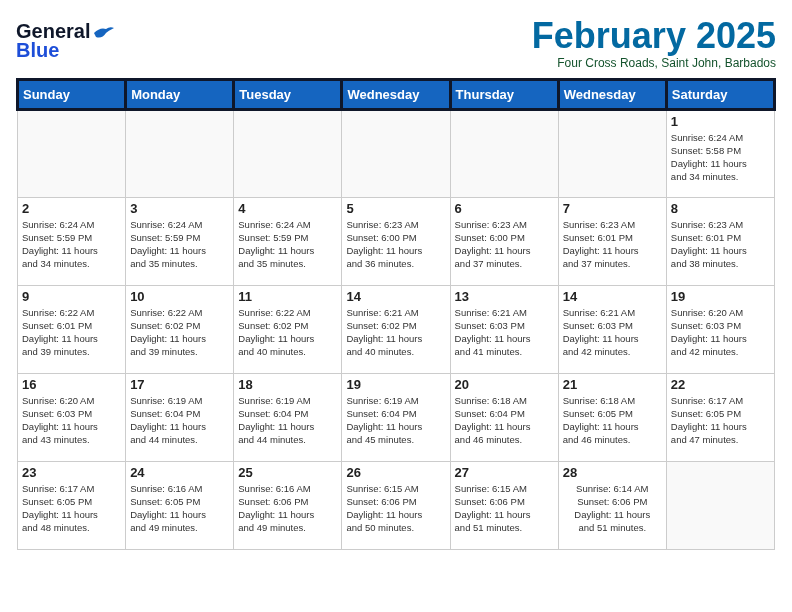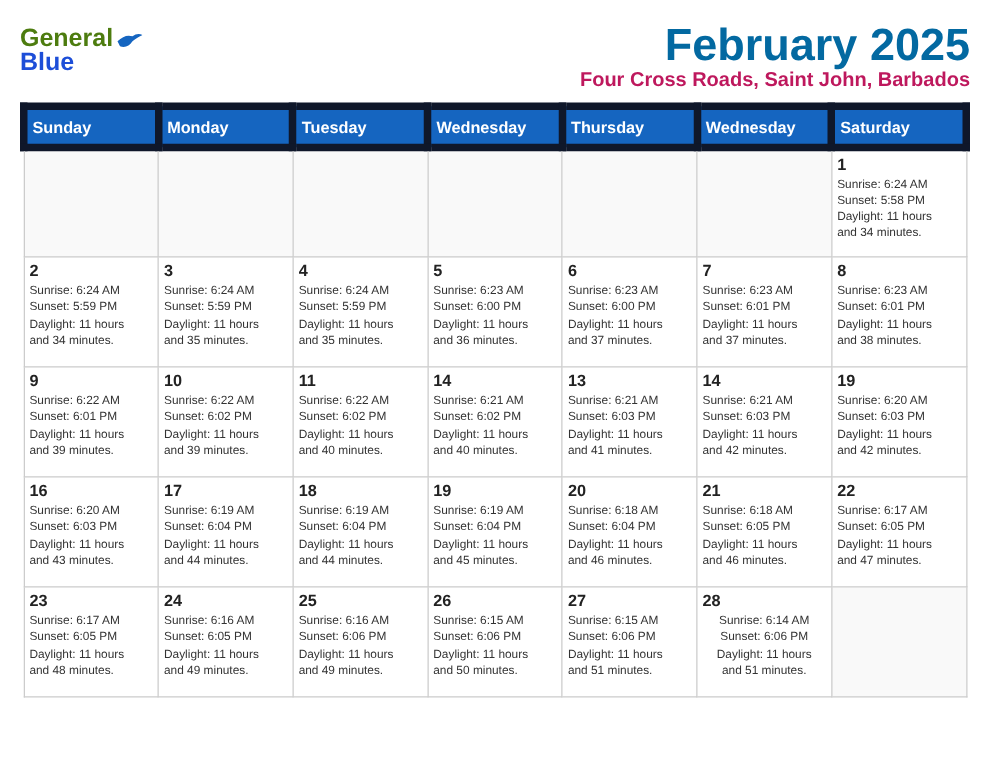--- a/index.html
+++ b/index.html
@@ -27,37 +27,37 @@
     .title-block {
       text-align: right;
     }
     .title-block h1 {
       font-size: 36px;
       font-weight: bold;
       color: #0369a1;
       line-height: 1.1;
     }
     .title-block h2 {
-      font-size: 16px;
-      font-weight: bold;
-      color: #be185d;
+      font-size: 12px;
+      font-weight: normal;
+      color: #14532d;
     }
     .calendar {
       width: 100%;
       border-collapse: collapse;
       table-layout: fixed;
     }
     .calendar thead th {
       background: #1565C0;
       color: #fff;
       font-size: 13px;
       font-weight: bold;
       padding: 6px 4px;
       text-align: left;
-      border: 6px solid #0f172a;
+      border: 3px solid #0f172a;
     }
     .calendar tbody td {
       border: 1px solid #ccc;
       vertical-align: top;
       padding: 3px 4px;
       height: 88px;
       font-size: 10.5px;
       color: #333;
     }
     .day-number {
@@ -79,21 +79,21 @@
       display: flex;
       align-items: center;
     }
   </style>
 </head>
 <body>
 
 <div class="header">
   <div class="logo">
     <div class="logo-line1">
-      <span class="logo-general" style="font-size:20px;font-weight:bold;color:#4d7c0f;">General</span>
+      <span class="logo-general" style="font-size:20px;font-weight:bold;color:#0f172a;">General</span>
       <svg width="22" height="16" viewBox="0 0 22 16" style="margin-left:2px;margin-top:2px;">
         <path d="M2,8 Q8,2 14,4 Q18,1 22,3 Q16,6 14,8 Q10,14 4,12 Z" fill="#1565C0"></path>
       </svg>
     </div>
     <span class="logo-blue" style="font-size:20px;font-weight:bold;color:#1d4ed8;margin-top:-4px;margin-left:0;">Blue</span>
   </div>
   <div class="title-block">
     <h1>February 2025</h1>
     <h2>Four Cross Roads, Saint John, Barbados</h2>
   </div>

